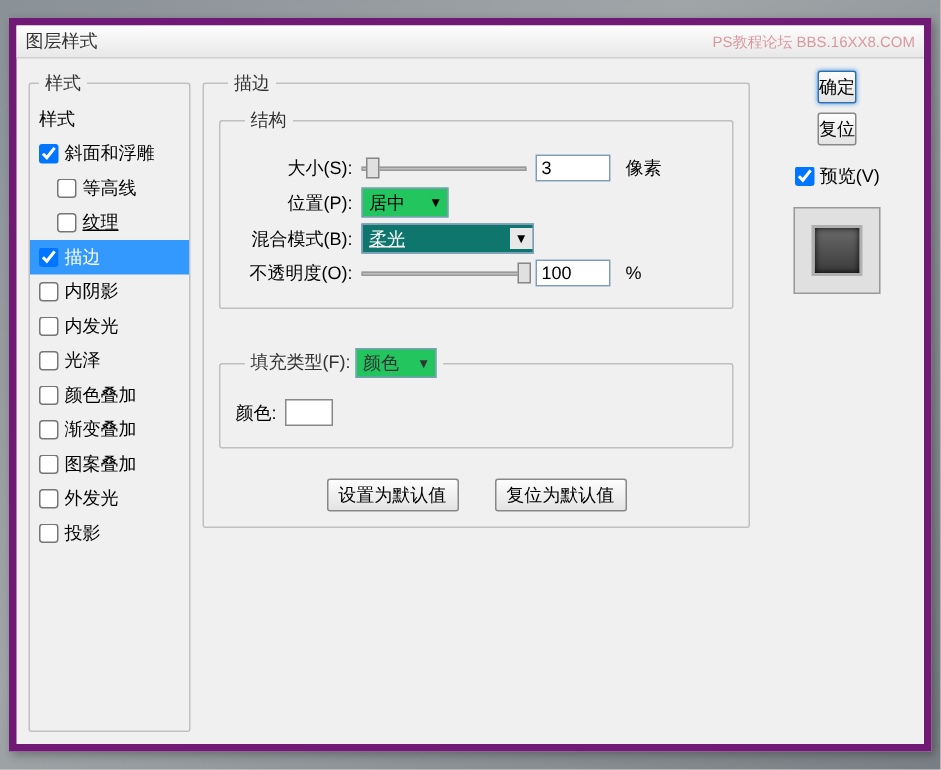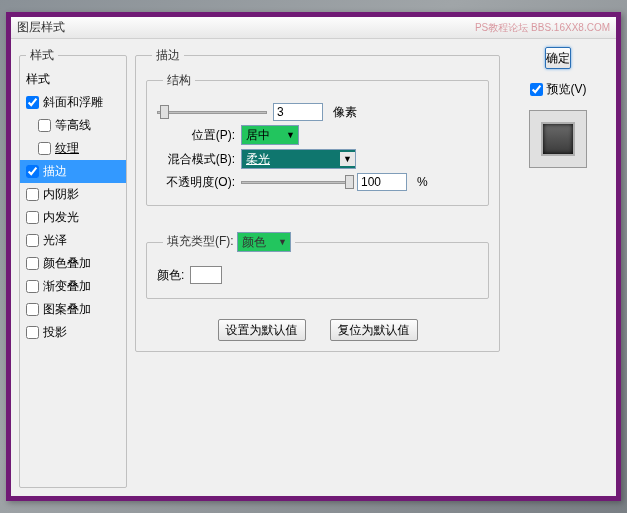--- a/index.html
+++ b/index.html
@@ -92,33 +92,38 @@
           <li>
             <input type="checkbox" style="">
             <span>渐变叠加</span>
           </li>
           <li>
             <input type="checkbox" style="">
             <span>图案叠加</span>
           </li>
           <li>
             <input type="checkbox" style="">
+            <span>外发光</span>
+          </li>
+          <li>
+            <input type="checkbox" style="">
             <span>投影</span>
           </li>
         </ul>
     </fieldset>
 
     <div class="main-area">
       <fieldset class="main-fieldset">
         <legend>描边</legend>
 
         <fieldset class="struct-fieldset">
           <legend>结构</legend>
 
           <div class="row">
+            <span class="lbl">大小(S):</span>
             <div class="slider">
                 <div class="slider-thumb" style="left:2px"></div>
               </div>
             <input class="num-input" value="3" style="">
             <span class="unit">像素</span>
           </div>
 
           <div class="row">
             <span class="lbl">位置(P):</span>
             <div class="dropdown" style="width:58px">
@@ -167,20 +172,23 @@
               <span>复位为默认值</span>
             </div>
         </div>
       </fieldset>
     </div>
 
     <div class="right-panel">
       <div class="right-btn primary">
           <span>确定</span>
         </div>
+      <div class="right-btn">
+          <span>复位</span>
+        </div>
       <div class="preview-row">
         <input type="checkbox" checked="" style="">
         <span>预览(V)</span>
       </div>
       <div class="preview-box">
         <div class="preview-inner"></div>
       </div>
     </div>
   </div>
 </div>

